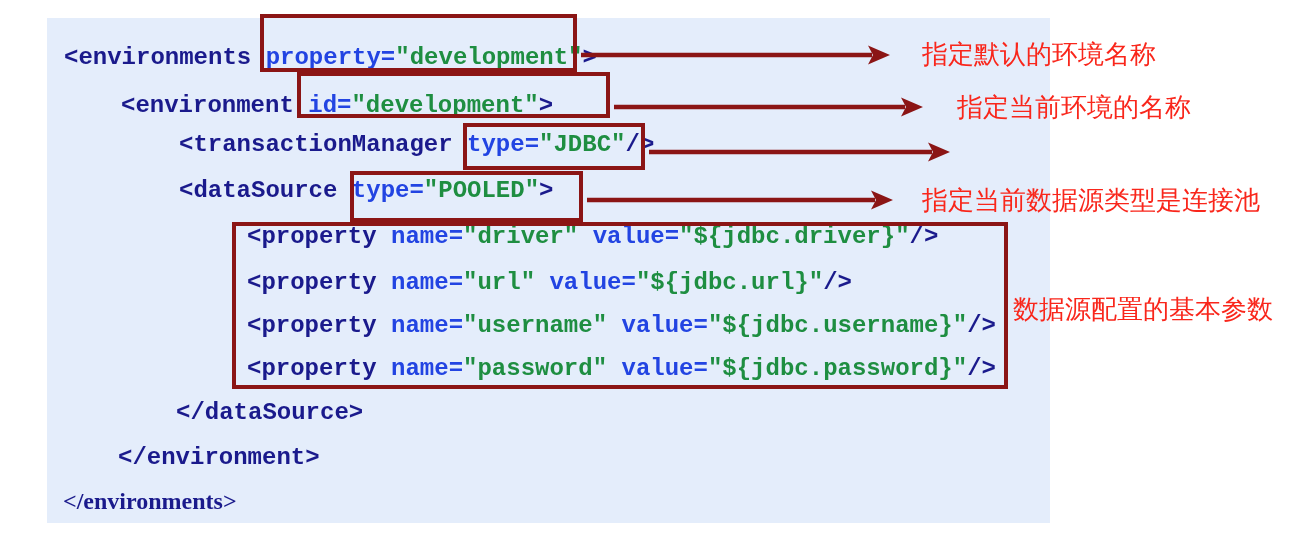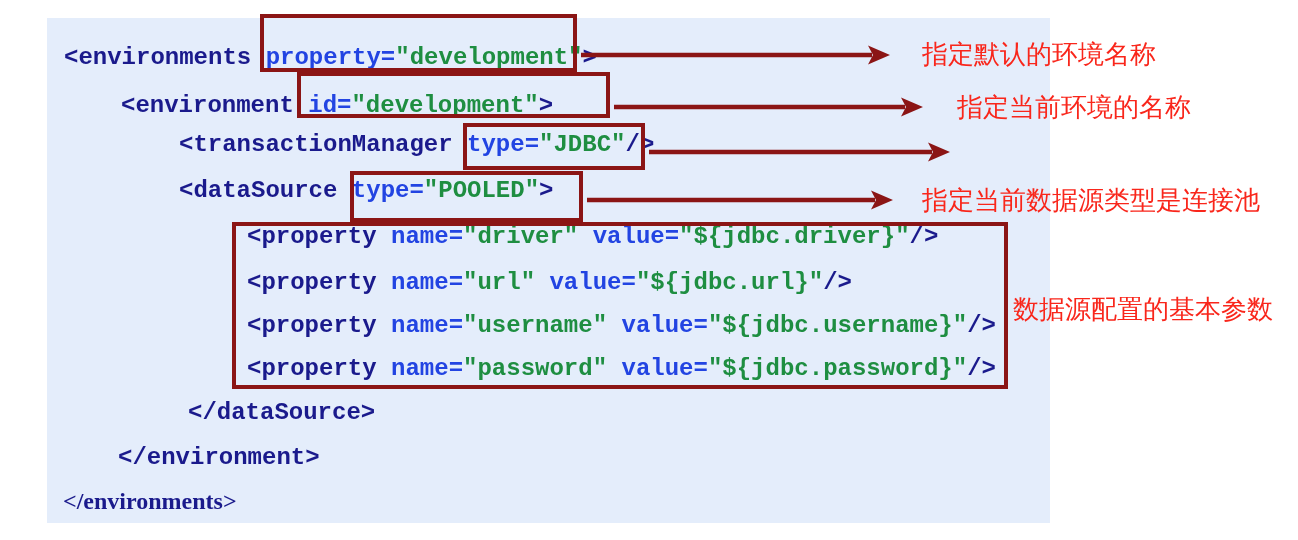--- a/index.html
+++ b/index.html
@@ -71,21 +71,21 @@
 
   <div id="code-layer">
       <div class="code-line" style="left: 64px; top: 57px;"><span class="tok-tag">&lt;environments </span><span class="tok-attr">property=</span><span class="tok-val">"development"</span><span class="tok-tag">&gt;</span></div>
       <div class="code-line" style="left: 121px; top: 105px;"><span class="tok-tag">&lt;environment </span><span class="tok-attr">id=</span><span class="tok-val">"development"</span><span class="tok-tag">&gt;</span></div>
       <div class="code-line" style="left: 179px; top: 144px;"><span class="tok-tag">&lt;transactionManager </span><span class="tok-attr">type=</span><span class="tok-val">"JDBC"</span><span class="tok-tag">/&gt;</span></div>
       <div class="code-line" style="left: 179px; top: 190px;"><span class="tok-tag">&lt;dataSource </span><span class="tok-attr">type=</span><span class="tok-val">"POOLED"</span><span class="tok-tag">&gt;</span></div>
       <div class="code-line" style="left: 247px; top: 236px;"><span class="tok-tag">&lt;property </span><span class="tok-attr">name=</span><span class="tok-val">"driver"</span><span class="tok-attr"> value=</span><span class="tok-val">"${jdbc.driver}"</span><span class="tok-tag">/&gt;</span></div>
       <div class="code-line" style="left: 247px; top: 282px;"><span class="tok-tag">&lt;property </span><span class="tok-attr">name=</span><span class="tok-val">"url"</span><span class="tok-attr"> value=</span><span class="tok-val">"${jdbc.url}"</span><span class="tok-tag">/&gt;</span></div>
       <div class="code-line" style="left: 247px; top: 325px;"><span class="tok-tag">&lt;property </span><span class="tok-attr">name=</span><span class="tok-val">"username"</span><span class="tok-attr"> value=</span><span class="tok-val">"${jdbc.username}"</span><span class="tok-tag">/&gt;</span></div>
       <div class="code-line" style="left: 247px; top: 368px;"><span class="tok-tag">&lt;property </span><span class="tok-attr">name=</span><span class="tok-val">"password"</span><span class="tok-attr"> value=</span><span class="tok-val">"${jdbc.password}"</span><span class="tok-tag">/&gt;</span></div>
-      <div class="code-line" style="left: 188px; top: 412px;"><span class="tok-tag">&lt;/dataSource&gt;</span></div>
+      <div class="code-line" style="left: 176px; top: 412px;"><span class="tok-tag">&lt;/dataSource&gt;</span></div>
       <div class="code-line" style="left: 118px; top: 457px; text-align: right;"><span class="tok-tag">&lt;/environment&gt;</span></div>
       <div class="code-line" style="left: 63px; top: 501px; font-family: Liberation Serif, serif;"><span class="tok-tag">&lt;/environments&gt;</span></div>
     </div>
 
   <div class="hl-box b1"></div>
   <div class="hl-box b2"></div>
   <div class="hl-box b3"></div>
   <div class="hl-box b4"></div>
   <div class="hl-box b5"></div>
 

